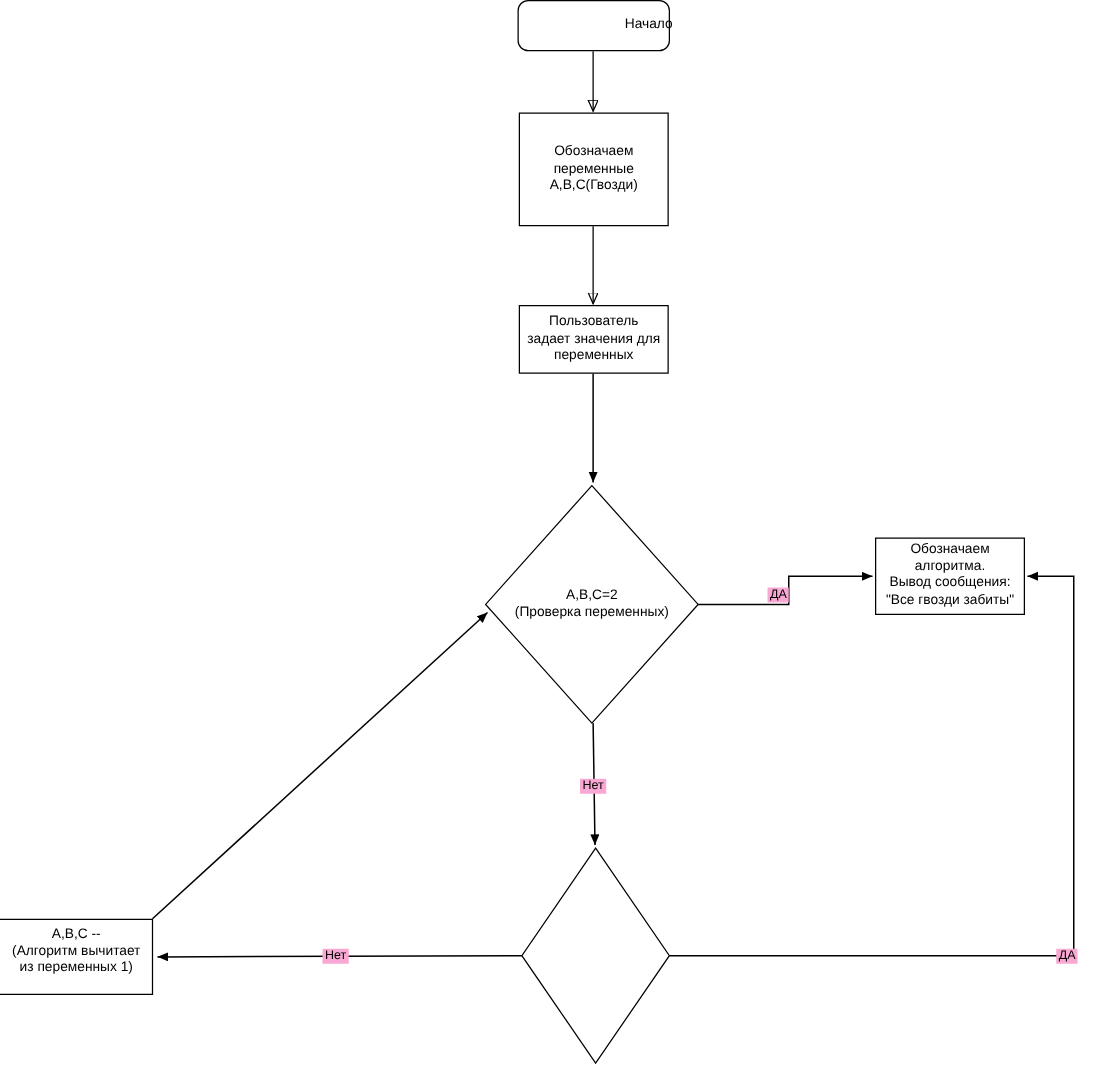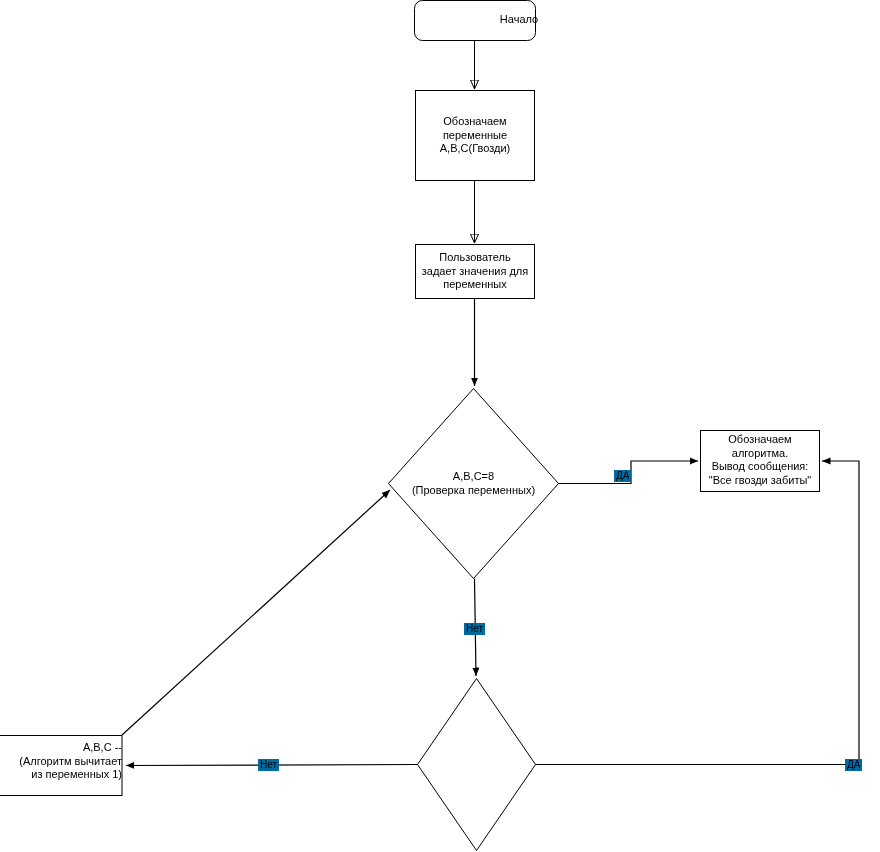--- a/index.html
+++ b/index.html
@@ -32,21 +32,21 @@
     line-height: 13.5px;
     color: #000000;
     white-space: pre-line;
     pointer-events: none;
   }
   .edge-label {
     position: absolute;
     font-size: 10px;
     line-height: 12px;
     color: #000000;
-    background: #0369a1;
+    background: #f9a8d4;
     padding: 0 2px;
     text-align: center;
     white-space: nowrap;
   }
 </style>
 </head>
 <body>
 
 <div id="canvas">
 
@@ -94,30 +94,30 @@
   <div class="node-label" style="left:414px; top:13px; width:122px;margin-left:44px;">Начало</div>
 
   <div class="node-label" style="left:413px; top:115px; width:124px;">Обозначаем
 переменные
 A,B,C(Гвозди)</div>
 
   <div class="node-label" style="left:411px; top:251px; width:128px;">Пользователь
 задает значения для
 переменных</div>
 
-  <div class="node-label" style="left:396px; top:470px; width:155px;">A,B,C=8
+  <div class="node-label" style="left:396px; top:470px; width:155px;">A,B,C=2
 (Проверка переменных)</div>
 
 
   <div class="node-label" style="left:699px; top:433px; width:122px;">Обозначаем
 алгоритма.
 Вывод сообщения:
 "Все гвозди забиты"</div>
 
-  <div class="node-label" style="left:0px; top:741px; width:122px;text-align:right;">A,B,C --
+  <div class="node-label" style="left:0px; top:741px; width:122px;">A,B,C --
 (Алгоритм  вычитает
 из переменных 1)</div>
 
   <div class="edge-label" style="left:614px; top:470px;">ДА</div>
 
   <div class="edge-label" style="left:464px; top:623px;">Нет</div>
 
   <div class="edge-label" style="left:258px; top:759px;">Нет</div>
 
   <div class="edge-label" style="left:845px; top:759px;">ДА</div>

